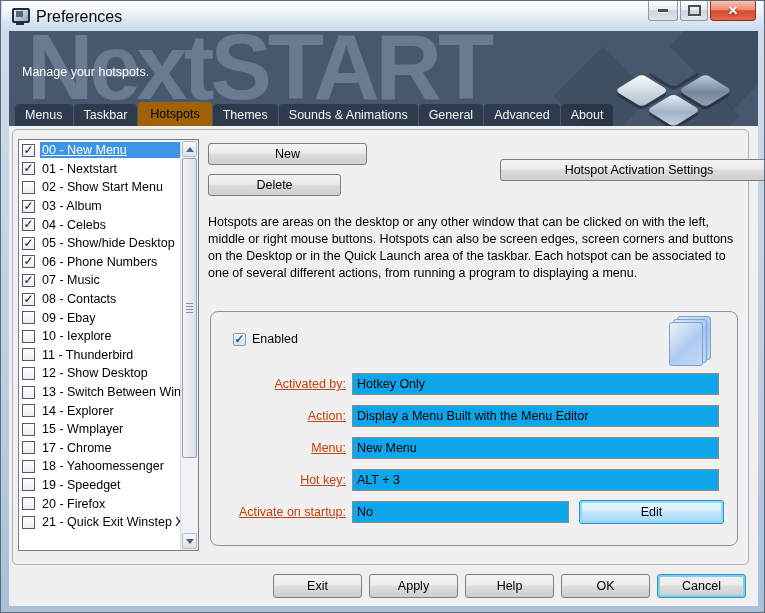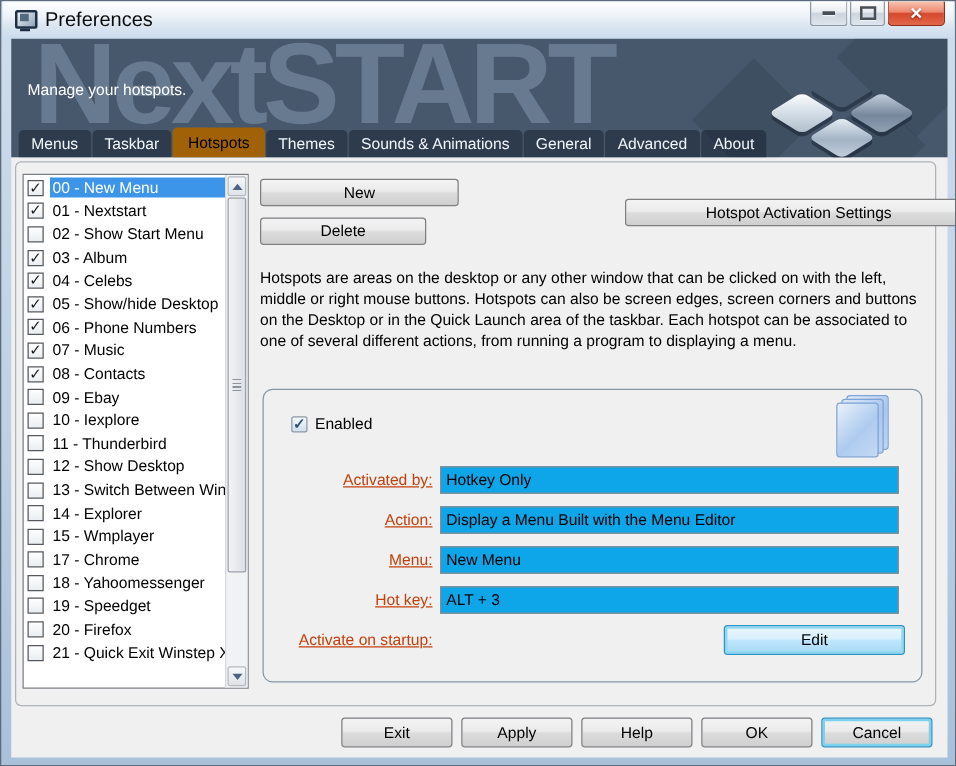--- a/index.html
+++ b/index.html
@@ -47,21 +47,21 @@
   
   .content{position:absolute;left:8px;top:125px;width:749px;height:480px;background:#f0f0f0;font-size:12.5px;}
   .groupbox{position:absolute;left:3px;top:3px;width:737px;height:436px;border:1px solid #aeb2b8;border-radius:5px;box-sizing:border-box;}
   
   .listbox{position:absolute;left:9px;top:13px;width:181px;height:412px;background:#fff;border:1px solid #7a7d82;box-sizing:border-box;}
   .rows{position:absolute;left:0;top:1px;right:17px;bottom:0;overflow:hidden;}
   .list-row{display:flex;align-items:center;height:18.6px;padding-left:3px;}
   .cb{width:13px;height:13px;box-sizing:border-box;border:1px solid #55585c;background:linear-gradient(180deg,#fefefe,#eaeef2);
     margin-right:5px;flex:0 0 13px;font-size:12px;line-height:11px;text-align:center;color:#1a1a1a;}
   .row-label{flex:1;white-space:nowrap;overflow:hidden;padding:1px 2px;color:#000;}
-  .row-label.selected{background:#3d95ea;color:#fff;}
+  .row-label.selected{background:#3d95ea;color:#fff;text-decoration:underline;}
   
   .vscroll{position:absolute;right:0;top:0;bottom:0;width:17px;background:#f1f2f4;border-left:1px solid #d5d8dc;}
   .sb-btn{position:absolute;left:1px;width:15px;height:16px;background:linear-gradient(180deg,#f6f7f8,#dfe3e8);
     border:1px solid #b5bac1;border-radius:2px;box-sizing:border-box;display:flex;align-items:center;justify-content:center;}
   .sb-up{top:1px;} .sb-down{bottom:1px;}
   .tri-up{width:0;height:0;border-left:4px solid transparent;border-right:4px solid transparent;border-bottom:5px solid #4d6185;}
   .tri-down{width:0;height:0;border-left:4px solid transparent;border-right:4px solid transparent;border-top:5px solid #4d6185;}
   .sb-thumb{position:absolute;left:1px;top:18px;width:15px;height:300px;box-sizing:border-box;
     background:linear-gradient(90deg,#f2f3f5,#dcdfe4);border:1px solid #9aa0a9;border-radius:2px;}
   .grip{position:absolute;left:3px;top:50%;margin-top:-5px;width:7px;height:10px;
@@ -277,20 +277,21 @@
           <div class="field-row">
             <span class="f-label">Menu:</span>
             <input class="f-input" type="text" value="New Menu" style="">
           </div>
           <div class="field-row">
             <span class="f-label">Hot key:</span>
             <input class="f-input" type="text" value="ALT + 3" style="">
           </div>
           <div class="field-row">
             <span class="f-label">Activate on startup:</span>
+            <input class="f-input short" type="text" value="No" style="">
           </div>
         </div>
       <button class="btn btn-edit">Edit</button>
     </div>
 
     <div class="footer" id="footer-row">
         <button class="btn footer-btn">Exit</button>
         <button class="btn footer-btn">Apply</button>
         <button class="btn footer-btn">Help</button>
         <button class="btn footer-btn">OK</button>

